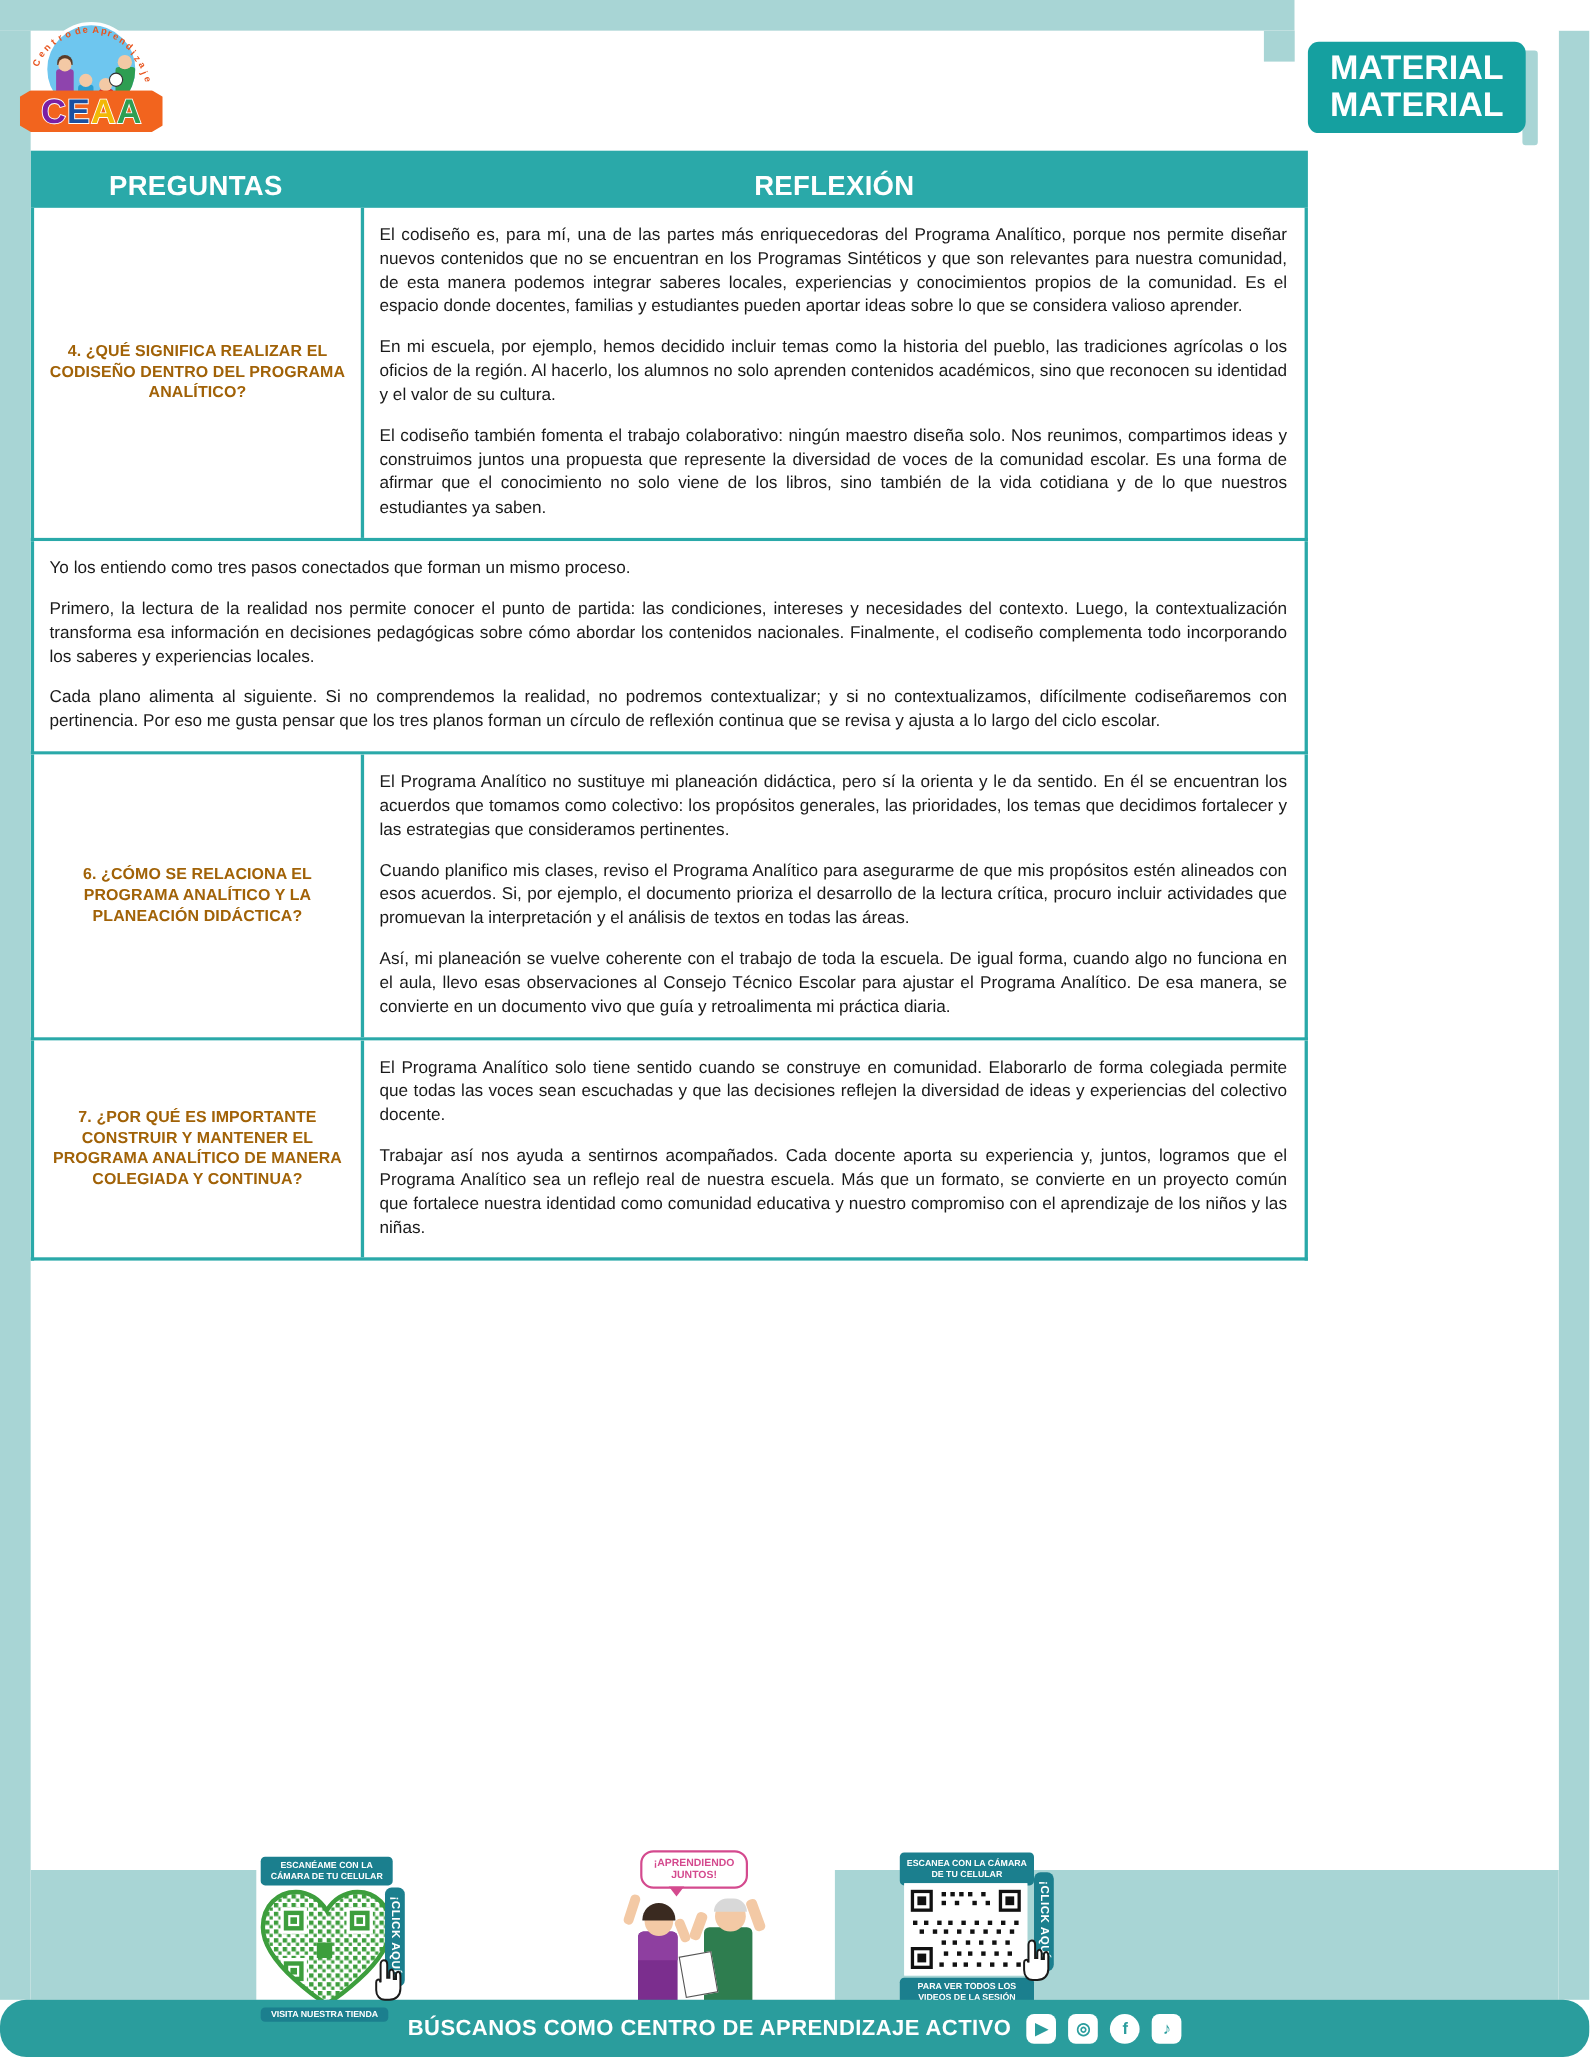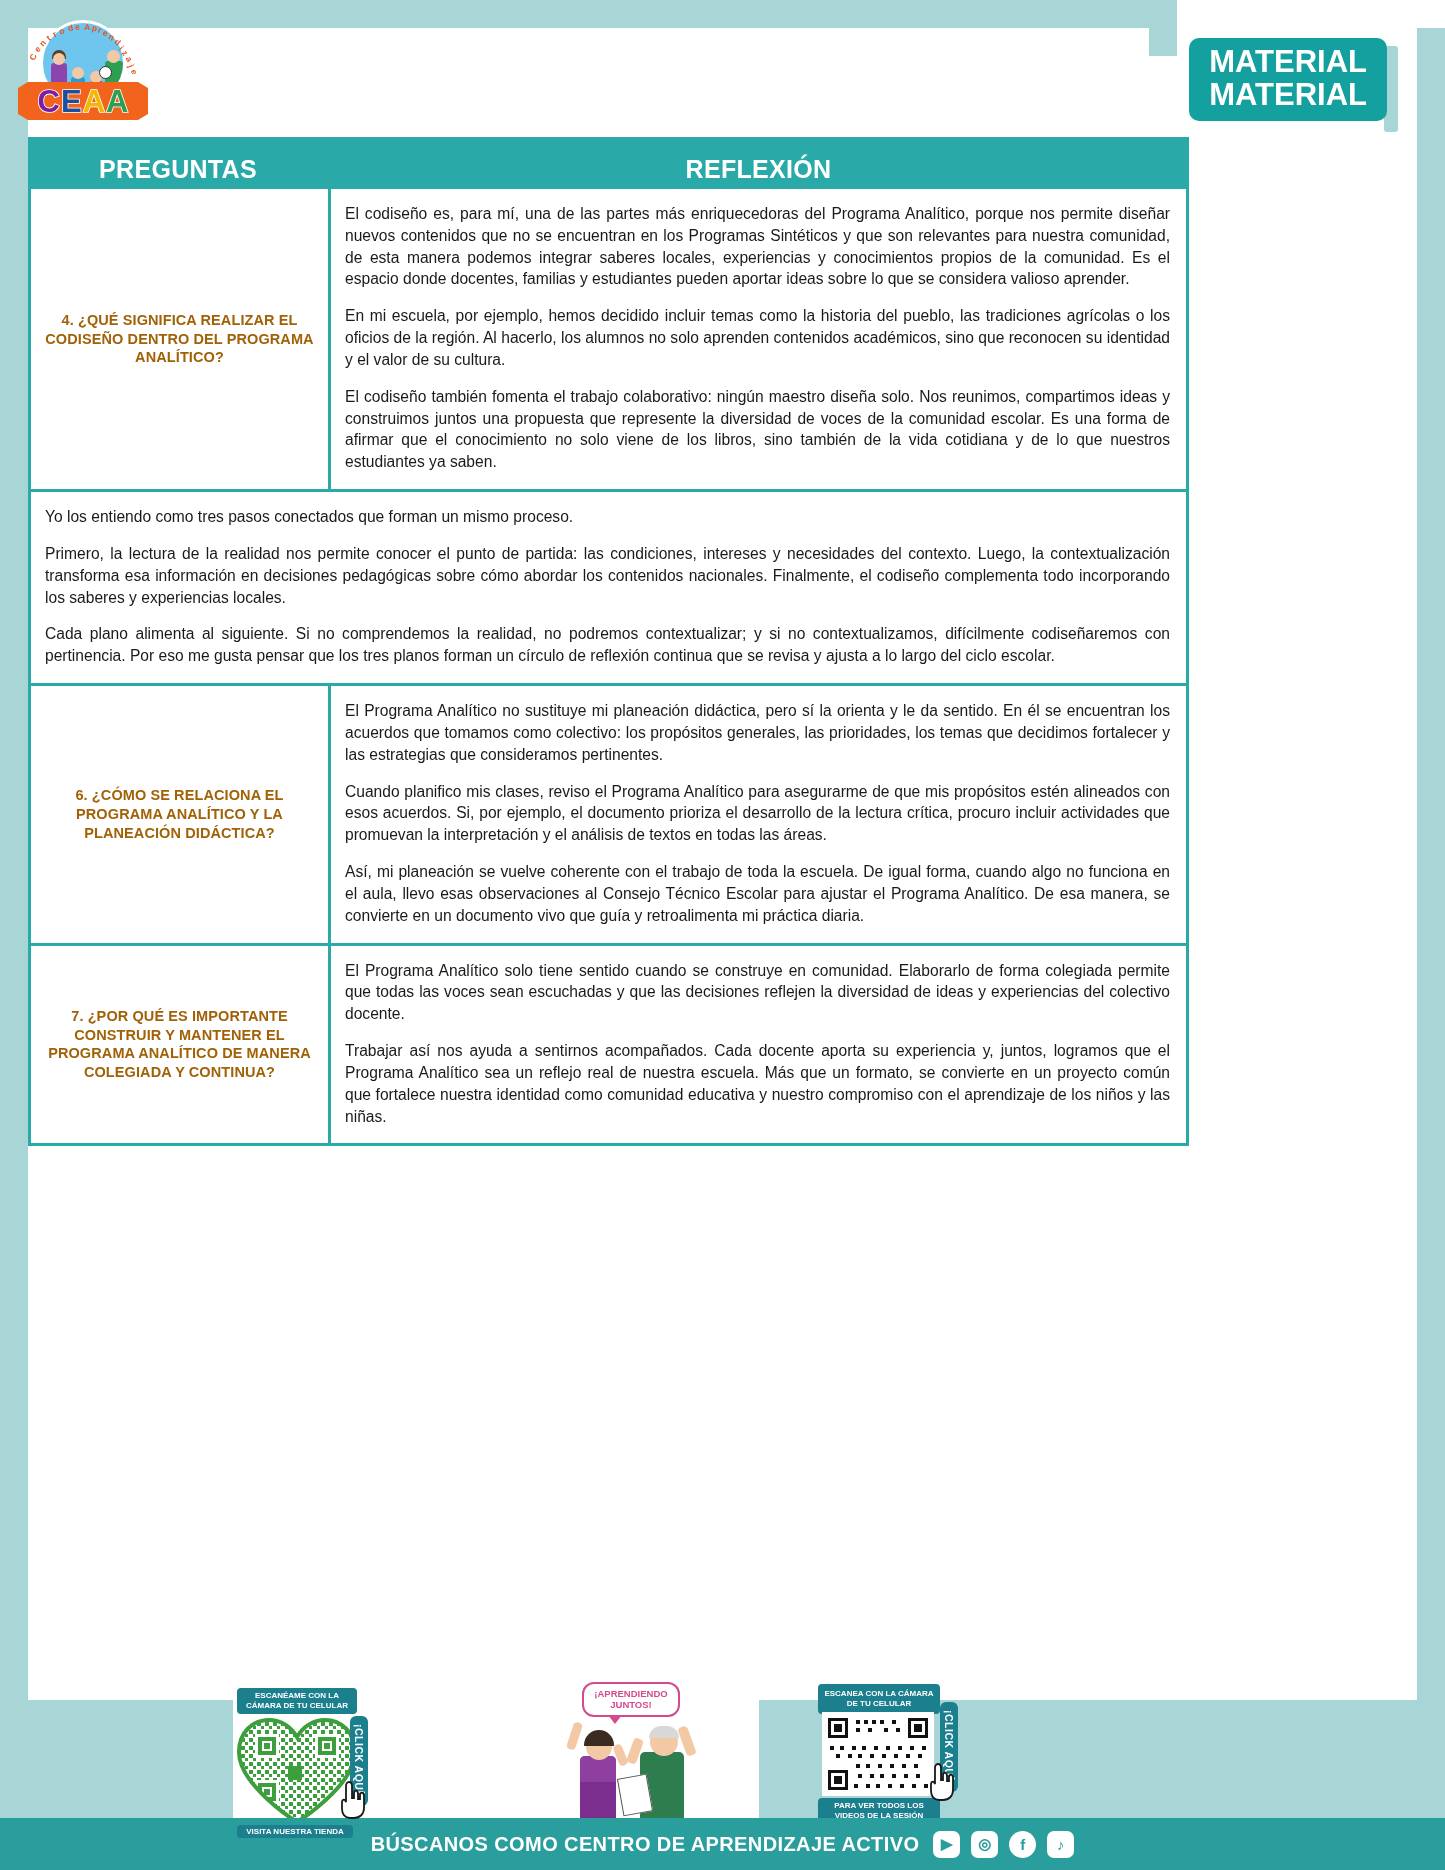--- a/index.html
+++ b/index.html
@@ -52,20 +52,21 @@
   }
   .frame-bottom-bar {
     position: absolute;
     left: 0; bottom: 0;
     width: 1445px; height: 52px;
     background: #2a9d9d;
     display: flex;
     align-items: center;
     justify-content: center;
     gap: 14px;
+    border-radius: 24px;
   }
   .frame-bottom-bar .bb-text {
     color: #ffffff;
     font-size: 20px;
     font-weight: bold;
     letter-spacing: 0.4px;
   }
   .social-row { display: flex; align-items: center; gap: 11px; }
   .social-icon {
     width: 27px; height: 27px;

